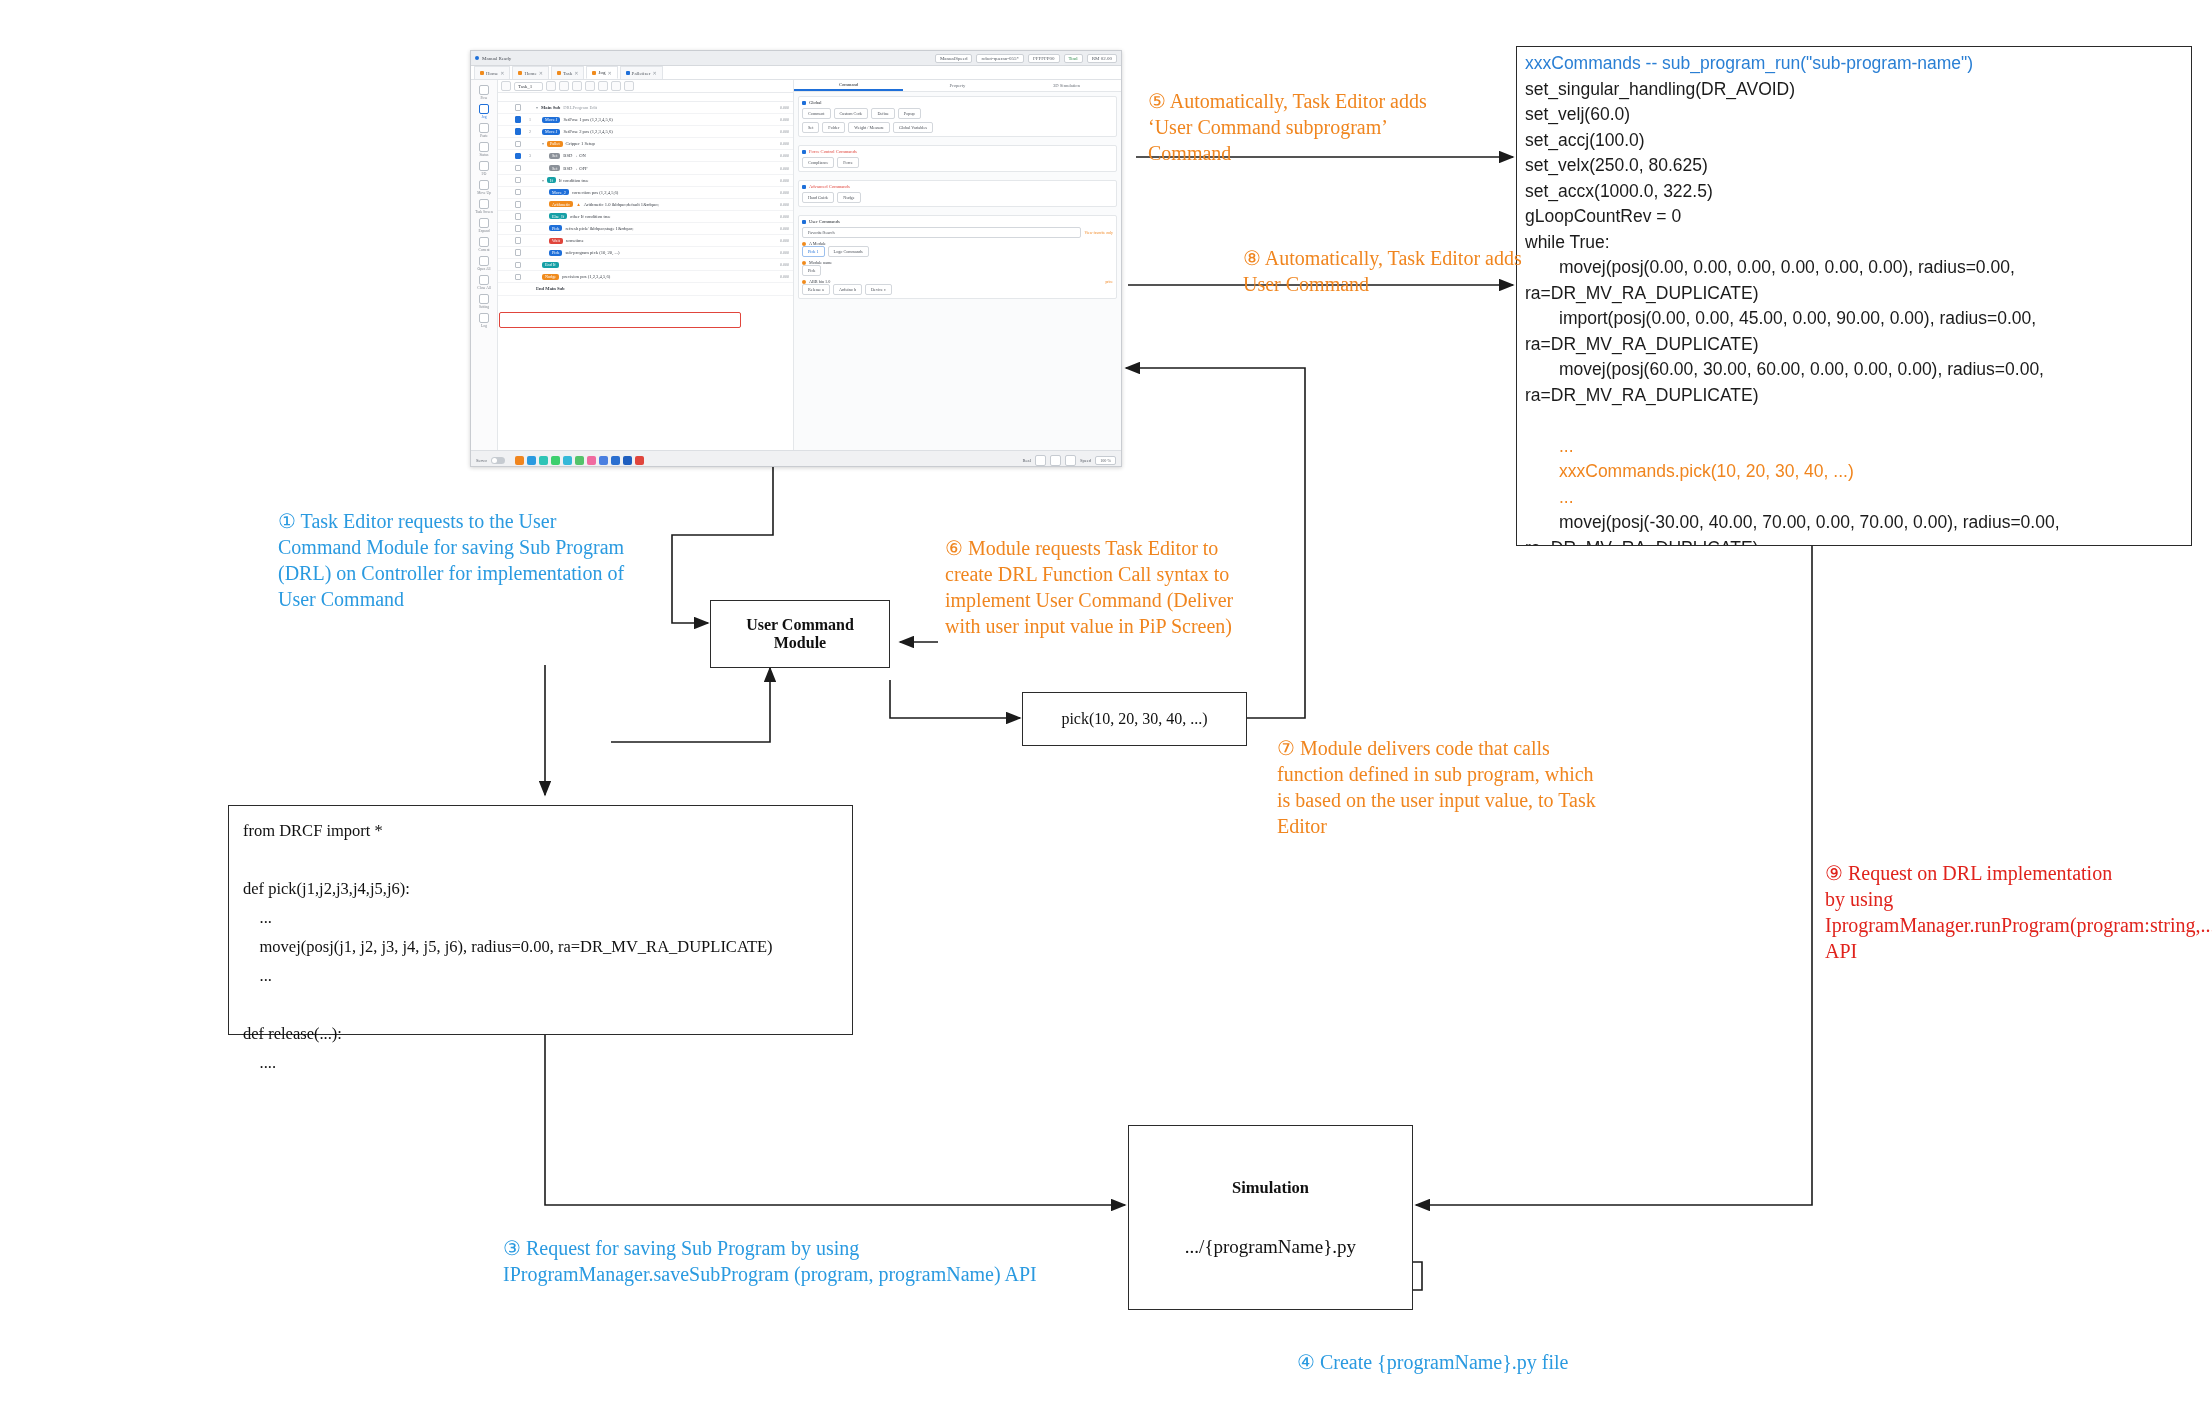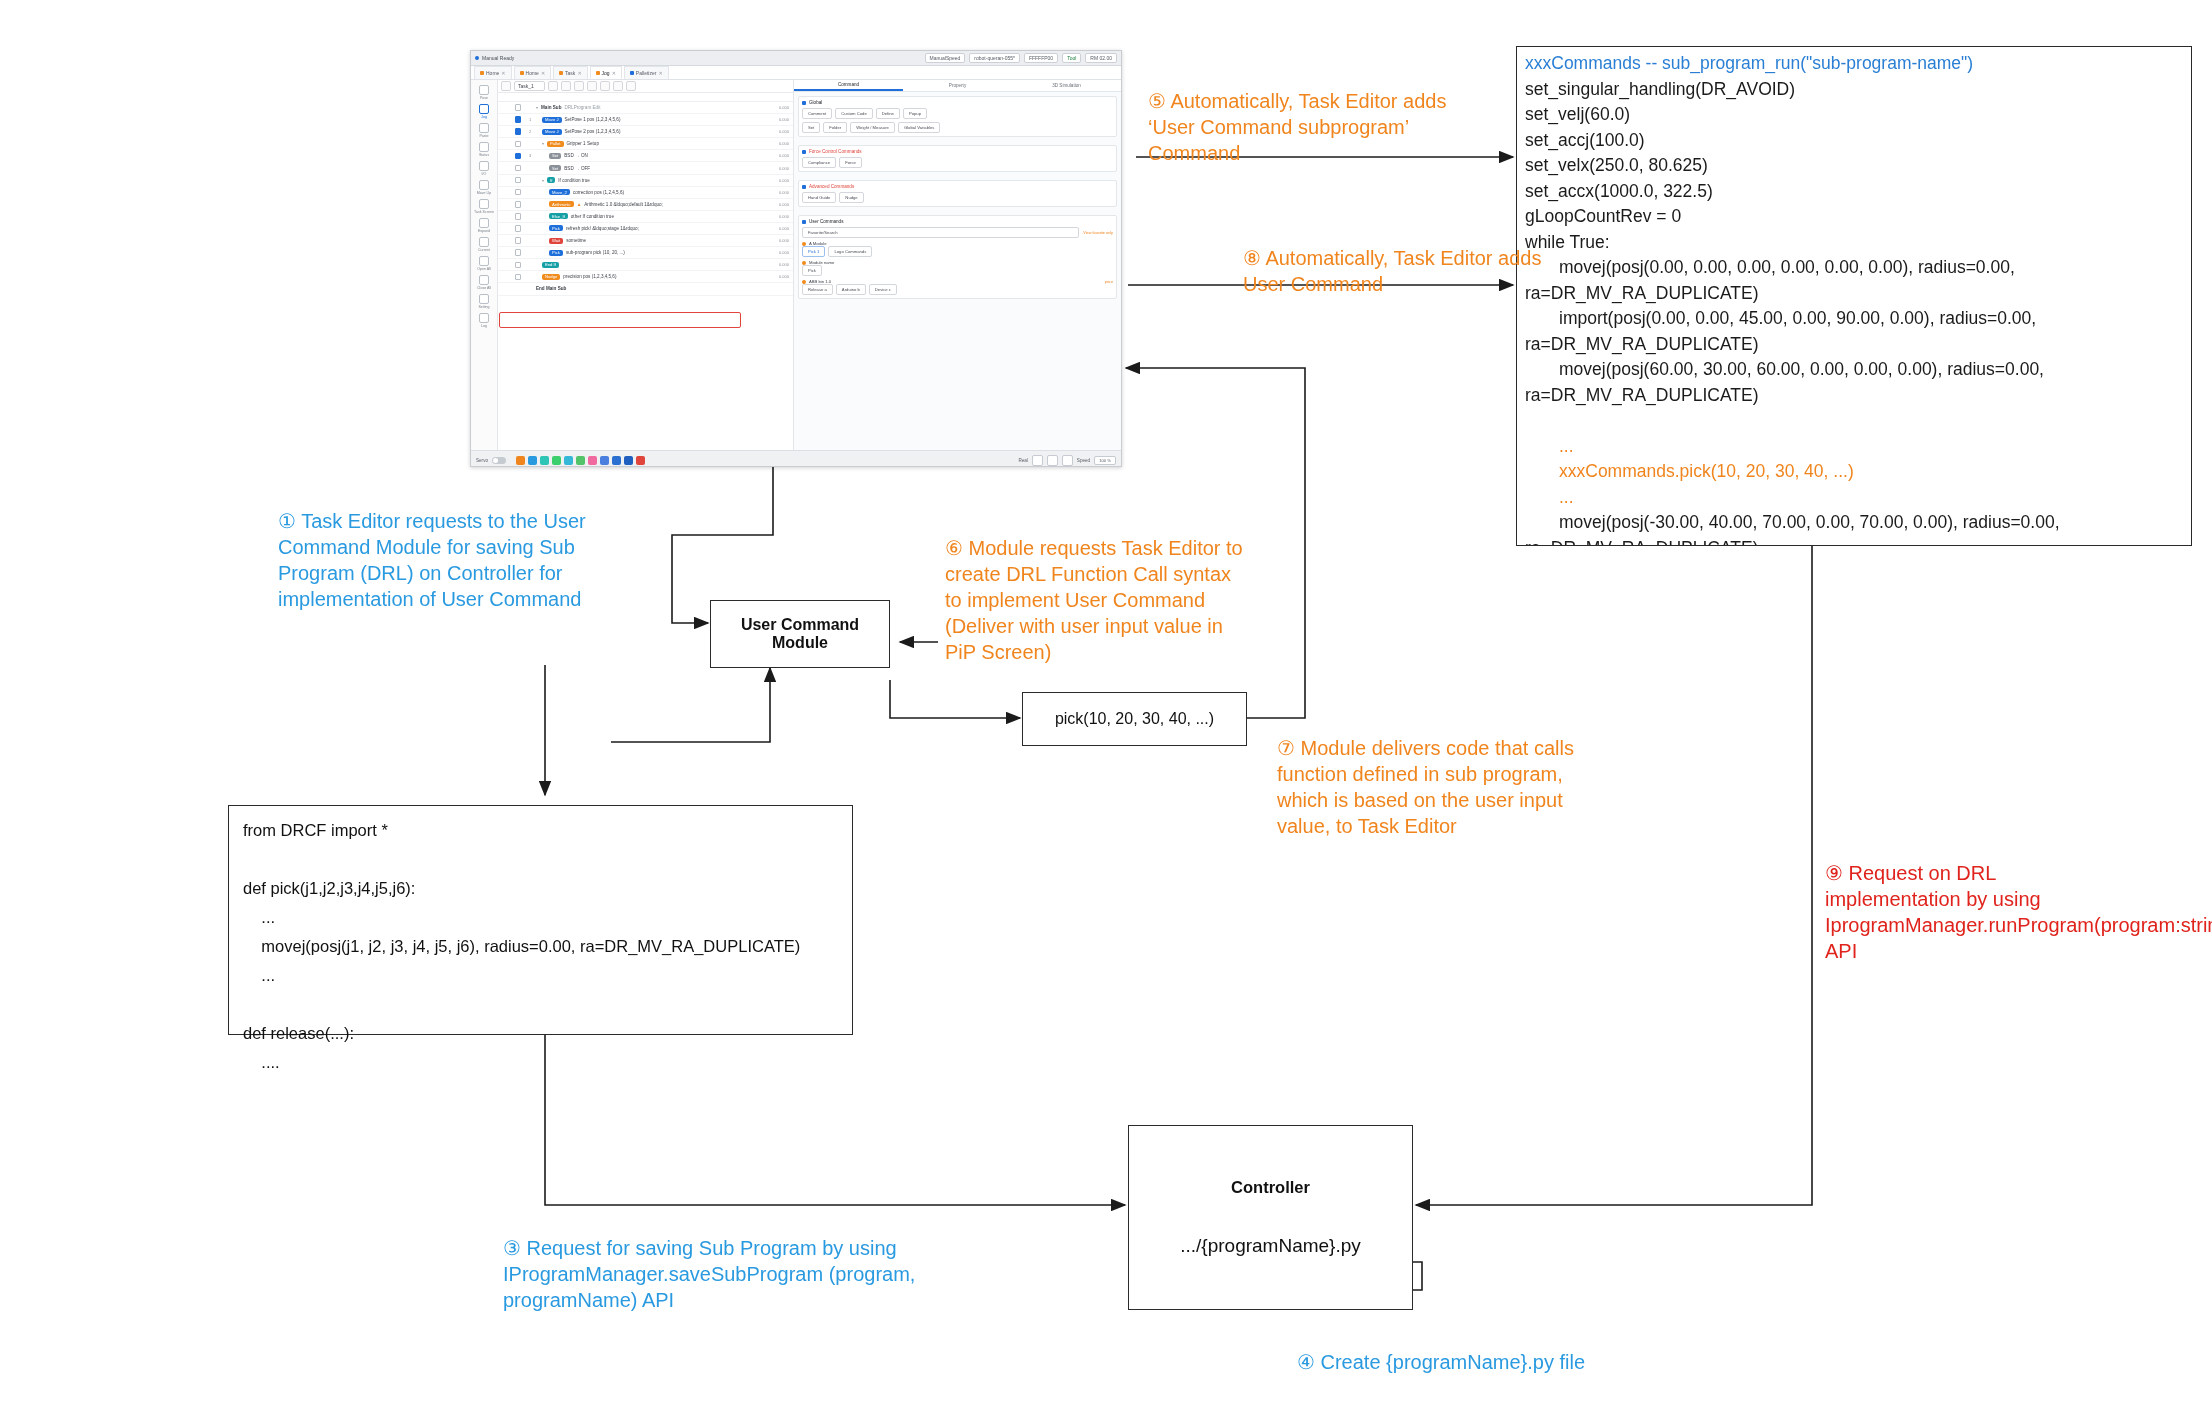--- a/index.html
+++ b/index.html
@@ -10,21 +10,21 @@
   body {
     font-family: "Liberation Sans", sans-serif;
   }
   #canvas {
     position: relative;
     width: 2212px;
     height: 1410px;
     overflow: hidden;
     background: #ffffff;
   }
-  .abs { position: absolute; }
+  .abs { position: absolute; font-family: Liberation Serif, serif; }
 
   
   #app-window {
     left: 470px; top: 50px; width: 650px; height: 415px;
     background: #f4f5f7;
     border: 1px solid #c9ccd1;
     box-shadow: 0 1px 4px rgba(0,0,0,0.18);
     font-size: 5px;
     color: #3a3f47;
     overflow: hidden;
@@ -794,21 +794,21 @@
 def pick(j1,j2,j3,j4,j5,j6):
     ...
     movej(posj(j1, j2, j3, j4, j5, j6), radius=0.00, ra=DR_MV_RA_DUPLICATE)
     ...
 
 def release(...):
     ....</span></div>
 
   <div id="controller-box" class="abs box">
     <div id="controller-inner">
-      <span class="ctitle">Controller</span>
+      <span class="ctitle">Simulation</span>
       <span class="cpath">.../{programName}.py</span>
     </div>
   </div>
 
   <div id="anno1" class="abs anno blue">① Task Editor requests to the User Command Module for saving Sub Program (DRL) on Controller for implementation of User Command</div>
   <div id="anno3" class="abs anno blue">③ Request for saving Sub Program by using IProgramManager.saveSubProgram (program, programName) API</div>
   <div id="anno4" class="abs anno blue">④ Create {programName}.py file</div>
   <div id="anno5" class="abs anno orange">⑤ Automatically, Task Editor adds ‘User Command subprogram’ Command</div>
   <div id="anno6" class="abs anno orange">⑥ Module requests Task Editor to create DRL Function Call syntax to implement User Command (Deliver with user input value in PiP Screen)</div>
   <div id="anno7" class="abs anno orange">⑦ Module delivers code that calls function defined in sub program, which is based on the user input value, to Task Editor</div>

